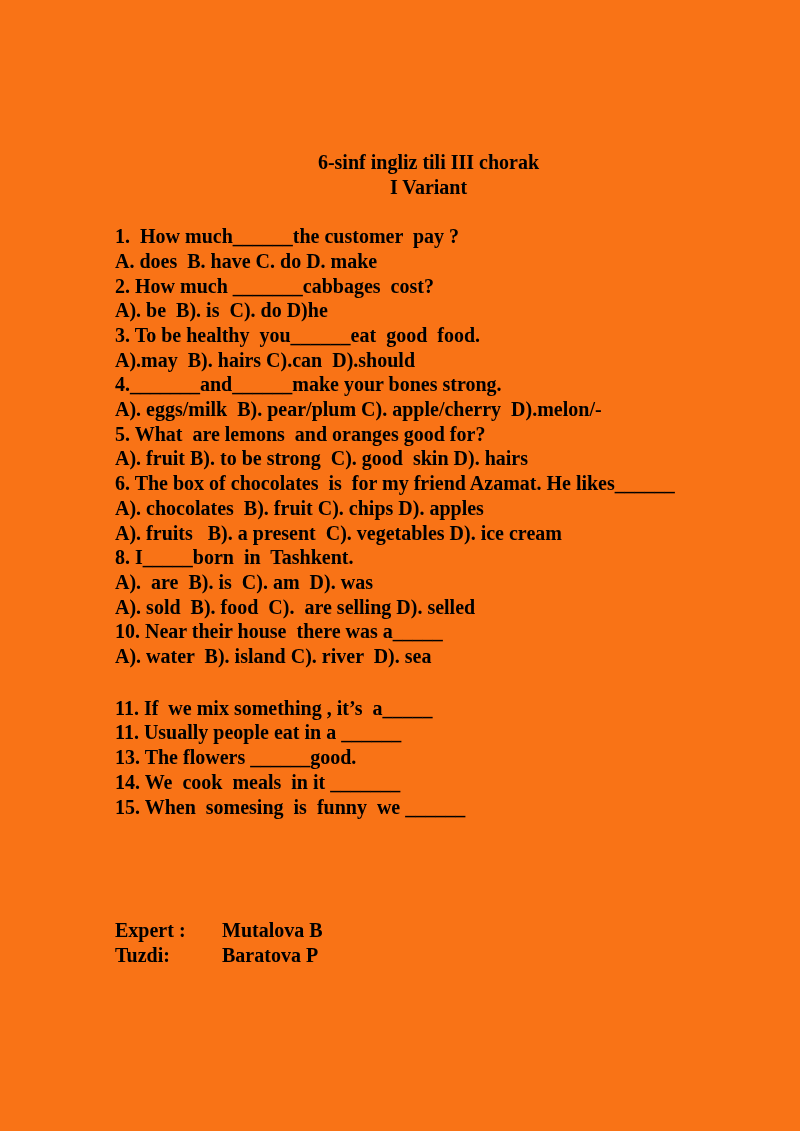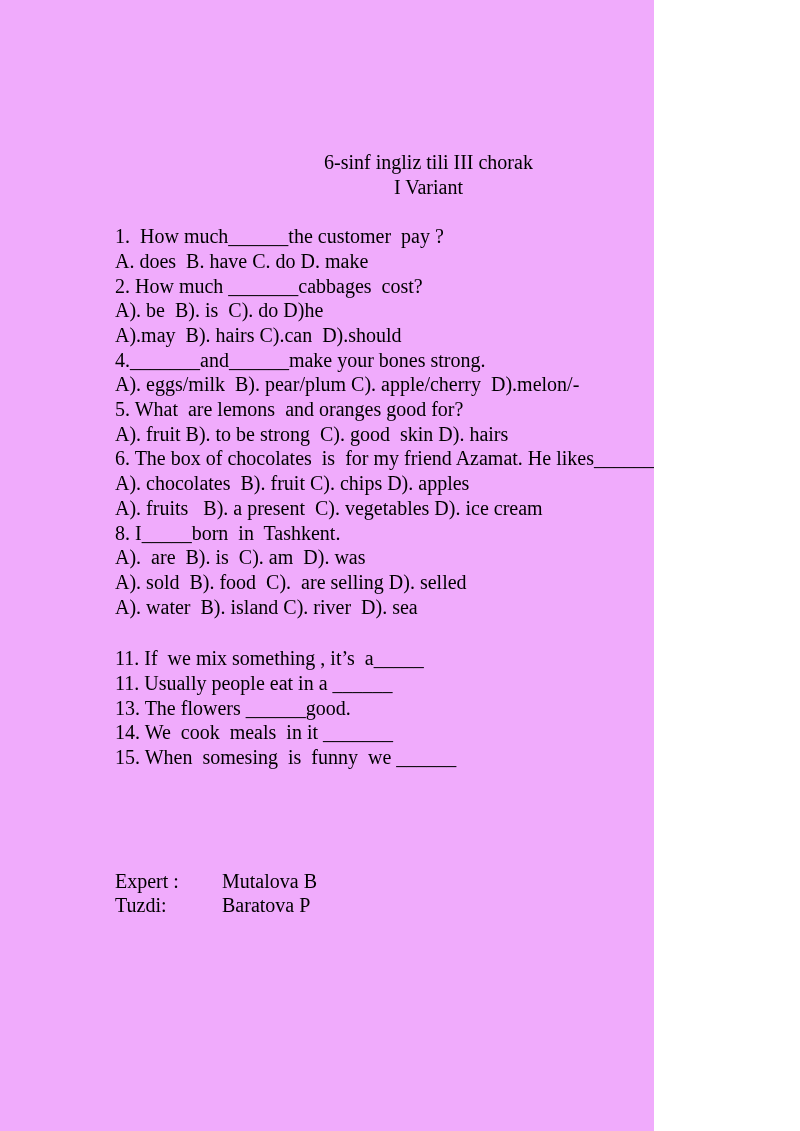--- a/index.html
+++ b/index.html
@@ -1,23 +1,23 @@
 <!DOCTYPE html>
 <html><head>
 <meta charset="utf-8">
 <style>
   html, body { margin: 0; padding: 0; background: #ffffff; }
   .page {
     position: relative;
-    width: 654px;
+    width: 800px;
     height: 1131px;
-    background: #f0abfc;
+    background: #f97316;
     overflow: hidden;
     font-family: "Liberation Serif", "DejaVu Serif", serif;
-    font-weight: 400;
+    font-weight: 700;
     color: #000000;
   }
   .content {
     position: absolute;
     left: 115px;
     top: 150px;
     width: 627px;
     font-size: 20px;
     line-height: 24.7px;
   }
@@ -39,31 +39,33 @@
     <div class="title-block">
       <div class="line">6-sinf ingliz tili III chorak</div>
       <div class="line">I Variant</div>
     </div>
 
     <div class="questions-block">
       <div class="line">1.  How much______the customer  pay ?</div>
       <div class="line">A. does  B. have C. do D. make</div>
       <div class="line">2. How much _______cabbages  cost?</div>
       <div class="line">A). be  B). is  C). do D)he</div>
+      <div class="line">3. To be healthy  you______eat  good  food.</div>
       <div class="line">A).may  B). hairs C).can  D).should</div>
       <div class="line">4._______and______make your bones strong.</div>
       <div class="line">A). eggs/milk  B). pear/plum C). apple/cherry  D).melon/-</div>
       <div class="line">5. What  are lemons  and oranges good for?</div>
       <div class="line">A). fruit B). to be strong  C). good  skin D). hairs</div>
       <div class="line">6. The box of chocolates  is  for my friend Azamat. He likes______</div>
       <div class="line">A). chocolates  B). fruit C). chips D). apples</div>
       <div class="line">A). fruits   B). a present  C). vegetables D). ice cream</div>
       <div class="line">8. I_____born  in  Tashkent.</div>
       <div class="line">A).  are  B). is  C). am  D). was</div>
       <div class="line">A). sold  B). food  C).  are selling D). selled</div>
+      <div class="line">10. Near their house  there was a_____</div>
       <div class="line">A). water  B). island C). river  D). sea</div>
     </div>
 
     <div class="fill-block">
       <div class="line">11. If  we mix something , it’s  a_____</div>
       <div class="line">11. Usually people eat in a ______</div>
       <div class="line">13. The flowers ______good.</div>
       <div class="line">14. We  cook  meals  in it _______</div>
       <div class="line">15. When  somesing  is  funny  we ______</div>
     </div>

